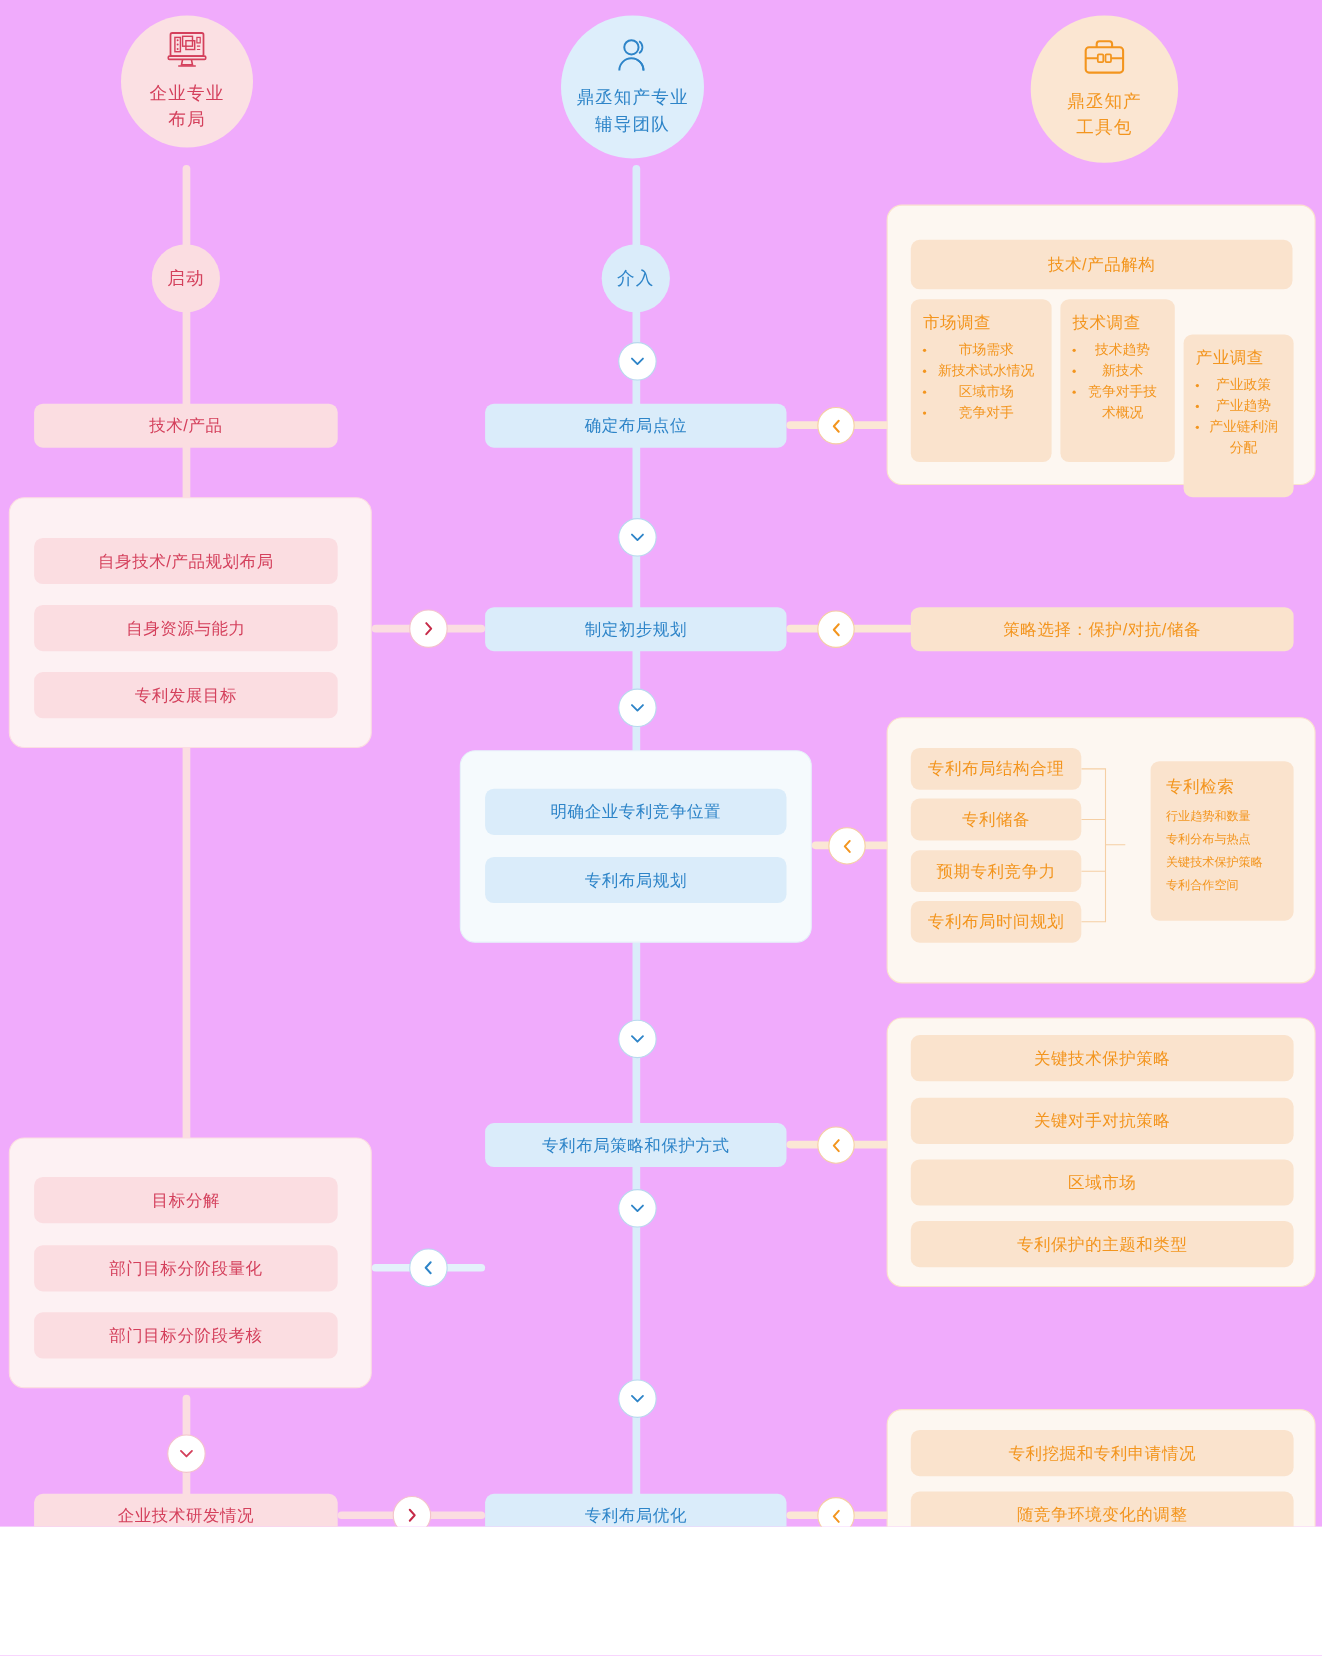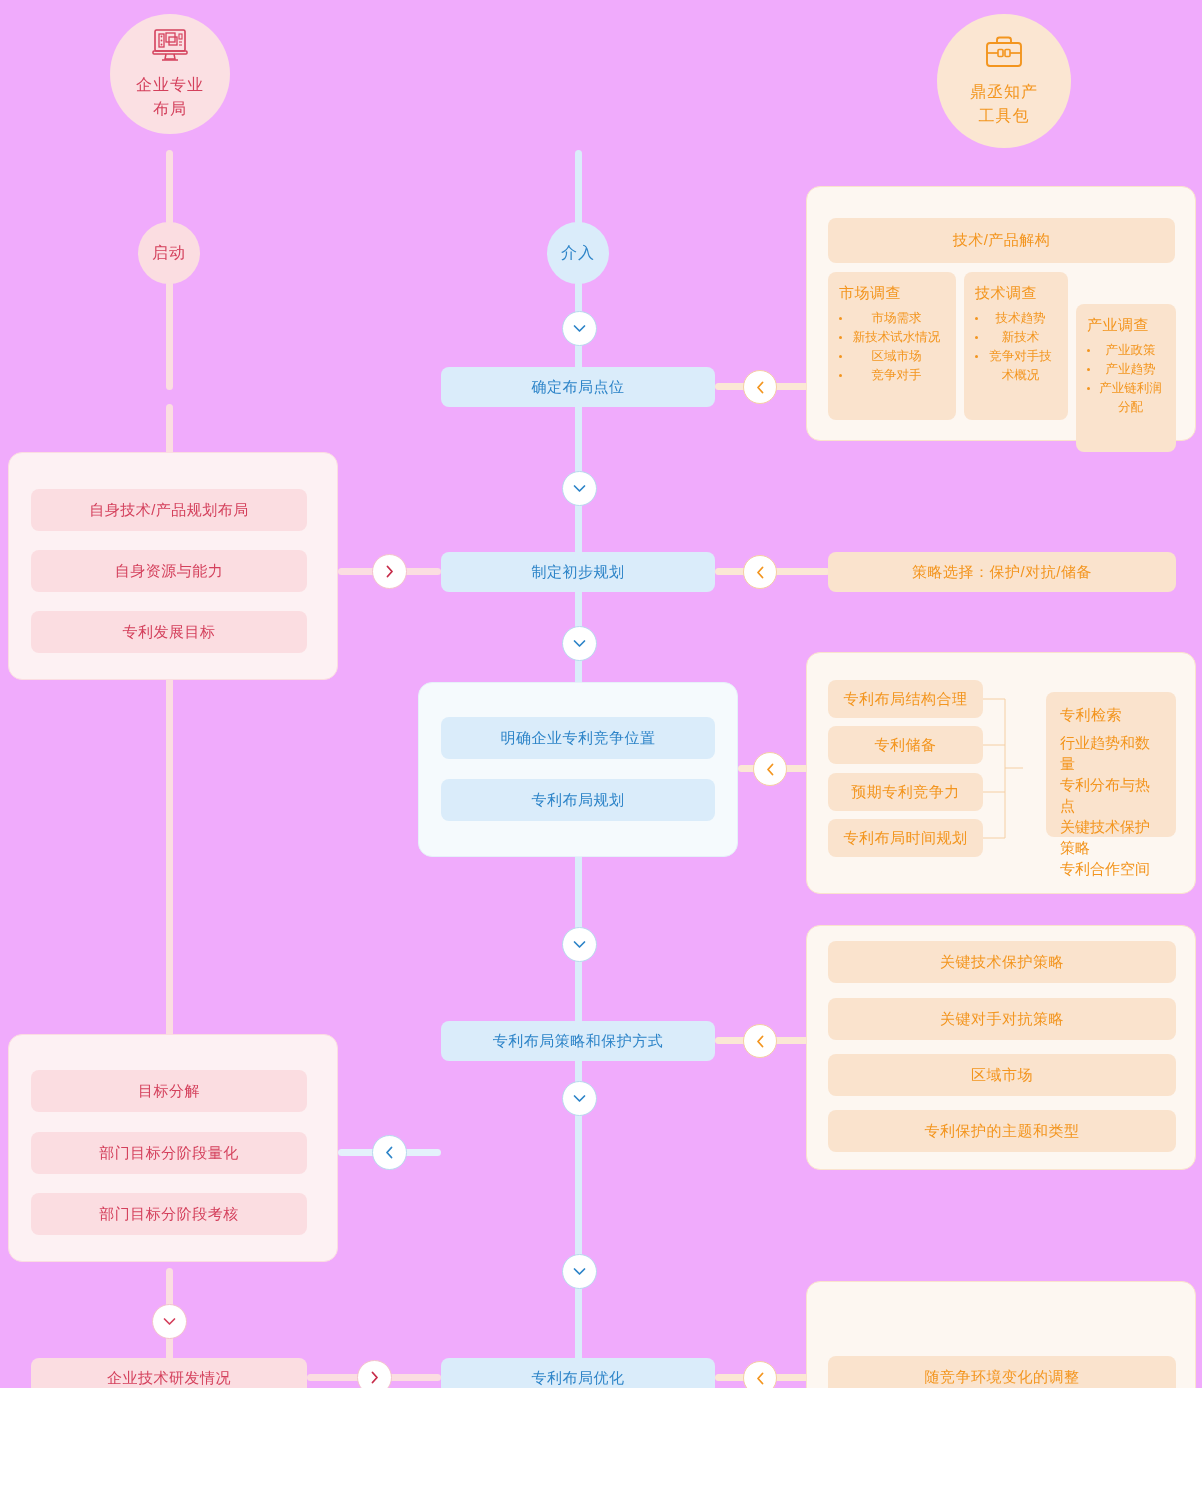--- a/index.html
+++ b/index.html
@@ -53,21 +53,21 @@
 
   
   .ocard{border-radius:8px;background:#fae3cd;color:#f3951e;box-sizing:border-box;}
   .ocard .ohead{font-size:15px;letter-spacing:.5px;margin-bottom:6px;}
   .ocard ul{margin:0;padding:0;list-style:none;text-align:center;}
   .ocard li{font-size:12.5px;line-height:19px;position:relative;padding-left:9px;}
   .ocard li:before{content:"";position:absolute;left:0;top:8px;width:3px;height:3px;border-radius:50%;background:#f3951e;}
 
   .searchcard{border-radius:8px;background:#fae3cd;color:#f3951e;box-sizing:border-box;padding:14px 14px;}
   .searchcard .sh{font-size:15px;margin-bottom:7px;letter-spacing:.5px;}
-  .searchcard .sl{font-size:15px;line-height:21px;}
+  .searchcard .sl{font-size:11px;line-height:21px;}
 
   .bracket{stroke:#f5cfa4;stroke-width:1;fill:none;}
 </style>
 </head>
 <body>
 
 <div id="stage">
 
   <div class="abs spine spine-pink" style="left:166px;top:150px;height:240px;"></div>
   <div class="abs spine spine-pink" style="left:166px;top:404px;height:680px;"></div>
@@ -91,39 +91,52 @@
         <line x1="29" y1="18" x2="32" y2="18" stroke="#d4405c" stroke-width="1.1"></line>
         <rect x="3" y="24" width="34" height="3" rx="1" fill="none" stroke="#d4405c" stroke-width="1.5"></rect>
         <path d="M16 27 L15 32 L25 32 L24 27" fill="none" stroke="#d4405c" stroke-width="1.5"></path>
         <line x1="12" y1="33" x2="28" y2="33" stroke="#d4405c" stroke-width="1.5"></line>
       </svg>
     </span>
     <div class="ttl">企业专业</div>
     <div class="ttl">布局</div>
   </div>
 
+  <div class="abs hcircle hc-blue" style="left:510px;top:14px;width:130px;height:130px;">
+    <span class="hicon">
+      <svg width="42" height="34" viewBox="0 0 42 34">
+        <circle cx="20" cy="10" r="6.5" fill="none" stroke="#2d84c8" stroke-width="1.8"></circle>
+        <path d="M9 31 a11 11 0 0 1 22 0" fill="none" stroke="#2d84c8" stroke-width="1.8"></path>
+        <path d="M27 4.5 a6.5 6.5 0 0 1 0 11" fill="none" stroke="#2d84c8" stroke-width="1.6"></path>
+        <path d="M31 31 a11 11 0 0 0 -6 -9.6" fill="none" stroke="#2d84c8" stroke-width="1.6"></path>
+      </svg>
+    </span>
+    <div class="ttl">鼎丞知产专业</div>
+    <div class="ttl">辅导团队</div>
+  </div>
 
   <div class="abs hcircle hc-orange" style="left:937px;top:14px;width:134px;height:134px;">
     <span class="hicon">
       <svg width="44" height="36" viewBox="0 0 44 36">
         <rect x="5" y="9" width="34" height="23" rx="3" fill="none" stroke="#f3951e" stroke-width="1.9"></rect>
         <path d="M15 9 V6 a2.5 2.5 0 0 1 2.5 -2.5 h9 A2.5 2.5 0 0 1 29 6 V9" fill="none" stroke="#f3951e" stroke-width="1.9"></path>
         <line x1="5" y1="19" x2="16" y2="19" stroke="#f3951e" stroke-width="1.7"></line>
         <line x1="28" y1="19" x2="39" y2="19" stroke="#f3951e" stroke-width="1.7"></line>
         <rect x="16" y="15.5" width="5" height="7" rx="1" fill="none" stroke="#f3951e" stroke-width="1.6"></rect>
         <rect x="23" y="15.5" width="5" height="7" rx="1" fill="none" stroke="#f3951e" stroke-width="1.6"></rect>
       </svg>
     </span>
     <div class="ttl">鼎丞知产</div>
     <div class="ttl">工具包</div>
   </div>
 
   <div class="abs stagecircle sc-pink" style="left:138px;top:222px;width:62px;height:62px;">启动</div>
   <div class="abs stagecircle sc-blue" style="left:547px;top:222px;width:62px;height:62px;">介入</div>
 
+  <div class="abs pill pill-pink" style="left:31px;top:367px;width:276px;height:40px;">技术/产品</div>
 
   <div class="abs group grp-pink" style="left:8px;top:452px;width:330px;height:228px;"></div>
   <div class="abs pill pill-pink" style="left:31px;top:489px;width:276px;height:42px;">自身技术/产品规划布局</div>
   <div class="abs pill pill-pink" style="left:31px;top:550px;width:276px;height:42px;">自身资源与能力</div>
   <div class="abs pill pill-pink" style="left:31px;top:611px;width:276px;height:42px;">专利发展目标</div>
 
   <div class="abs group grp-pink" style="left:8px;top:1034px;width:330px;height:228px;"></div>
   <div class="abs pill pill-pink" style="left:31px;top:1070px;width:276px;height:42px;">目标分解</div>
   <div class="abs pill pill-pink" style="left:31px;top:1132px;width:276px;height:42px;">部门目标分阶段量化</div>
   <div class="abs pill pill-pink" style="left:31px;top:1193px;width:276px;height:42px;">部门目标分阶段考核</div>
@@ -291,16 +304,17 @@
     <div class="sl">专利合作空间</div>
   </div>
 
   <div class="abs group grp-orange" style="left:806px;top:925px;width:390px;height:245px;"></div>
   <div class="abs pill pill-orange" style="left:828px;top:941px;width:348px;height:42px;">关键技术保护策略</div>
   <div class="abs pill pill-orange" style="left:828px;top:998px;width:348px;height:42px;">关键对手对抗策略</div>
   <div class="abs pill pill-orange" style="left:828px;top:1054px;width:348px;height:42px;">区域市场</div>
   <div class="abs pill pill-orange" style="left:828px;top:1110px;width:348px;height:42px;">专利保护的主题和类型</div>
 
   <div class="abs group grp-orange" style="left:806px;top:1281px;width:390px;height:196px;"></div>
+  <div class="abs pill pill-orange" style="left:828px;top:1300px;width:348px;height:42px;">专利挖掘和专利申请情况</div>
   <div class="abs pill pill-orange" style="left:828px;top:1356px;width:348px;height:42px;">随竞争环境变化的调整</div>
   <div class="abs pill pill-orange" style="left:828px;top:1412px;width:348px;height:42px;">随市场需求变化的调整</div>
 
 </div>
 
 </body></html>

